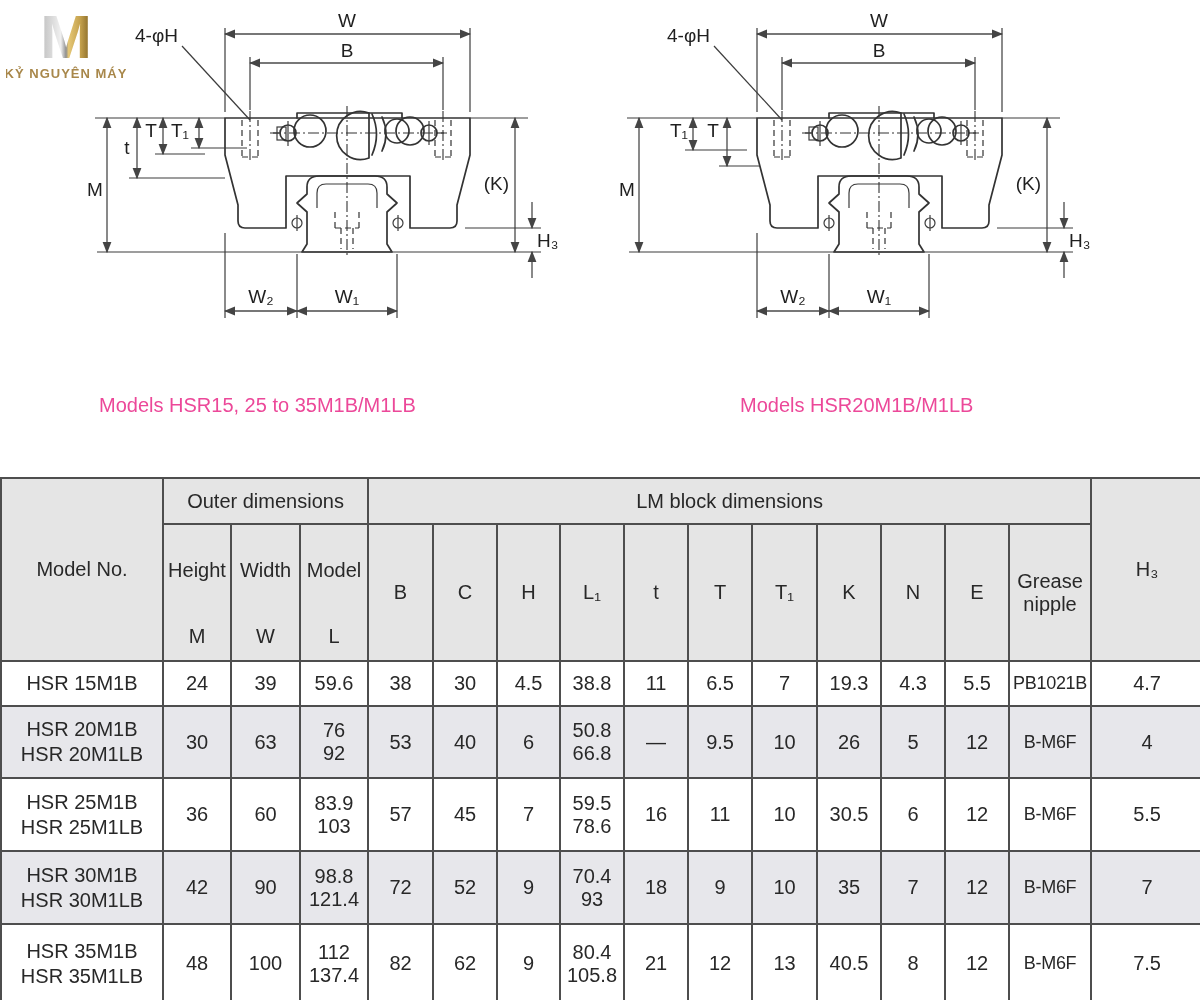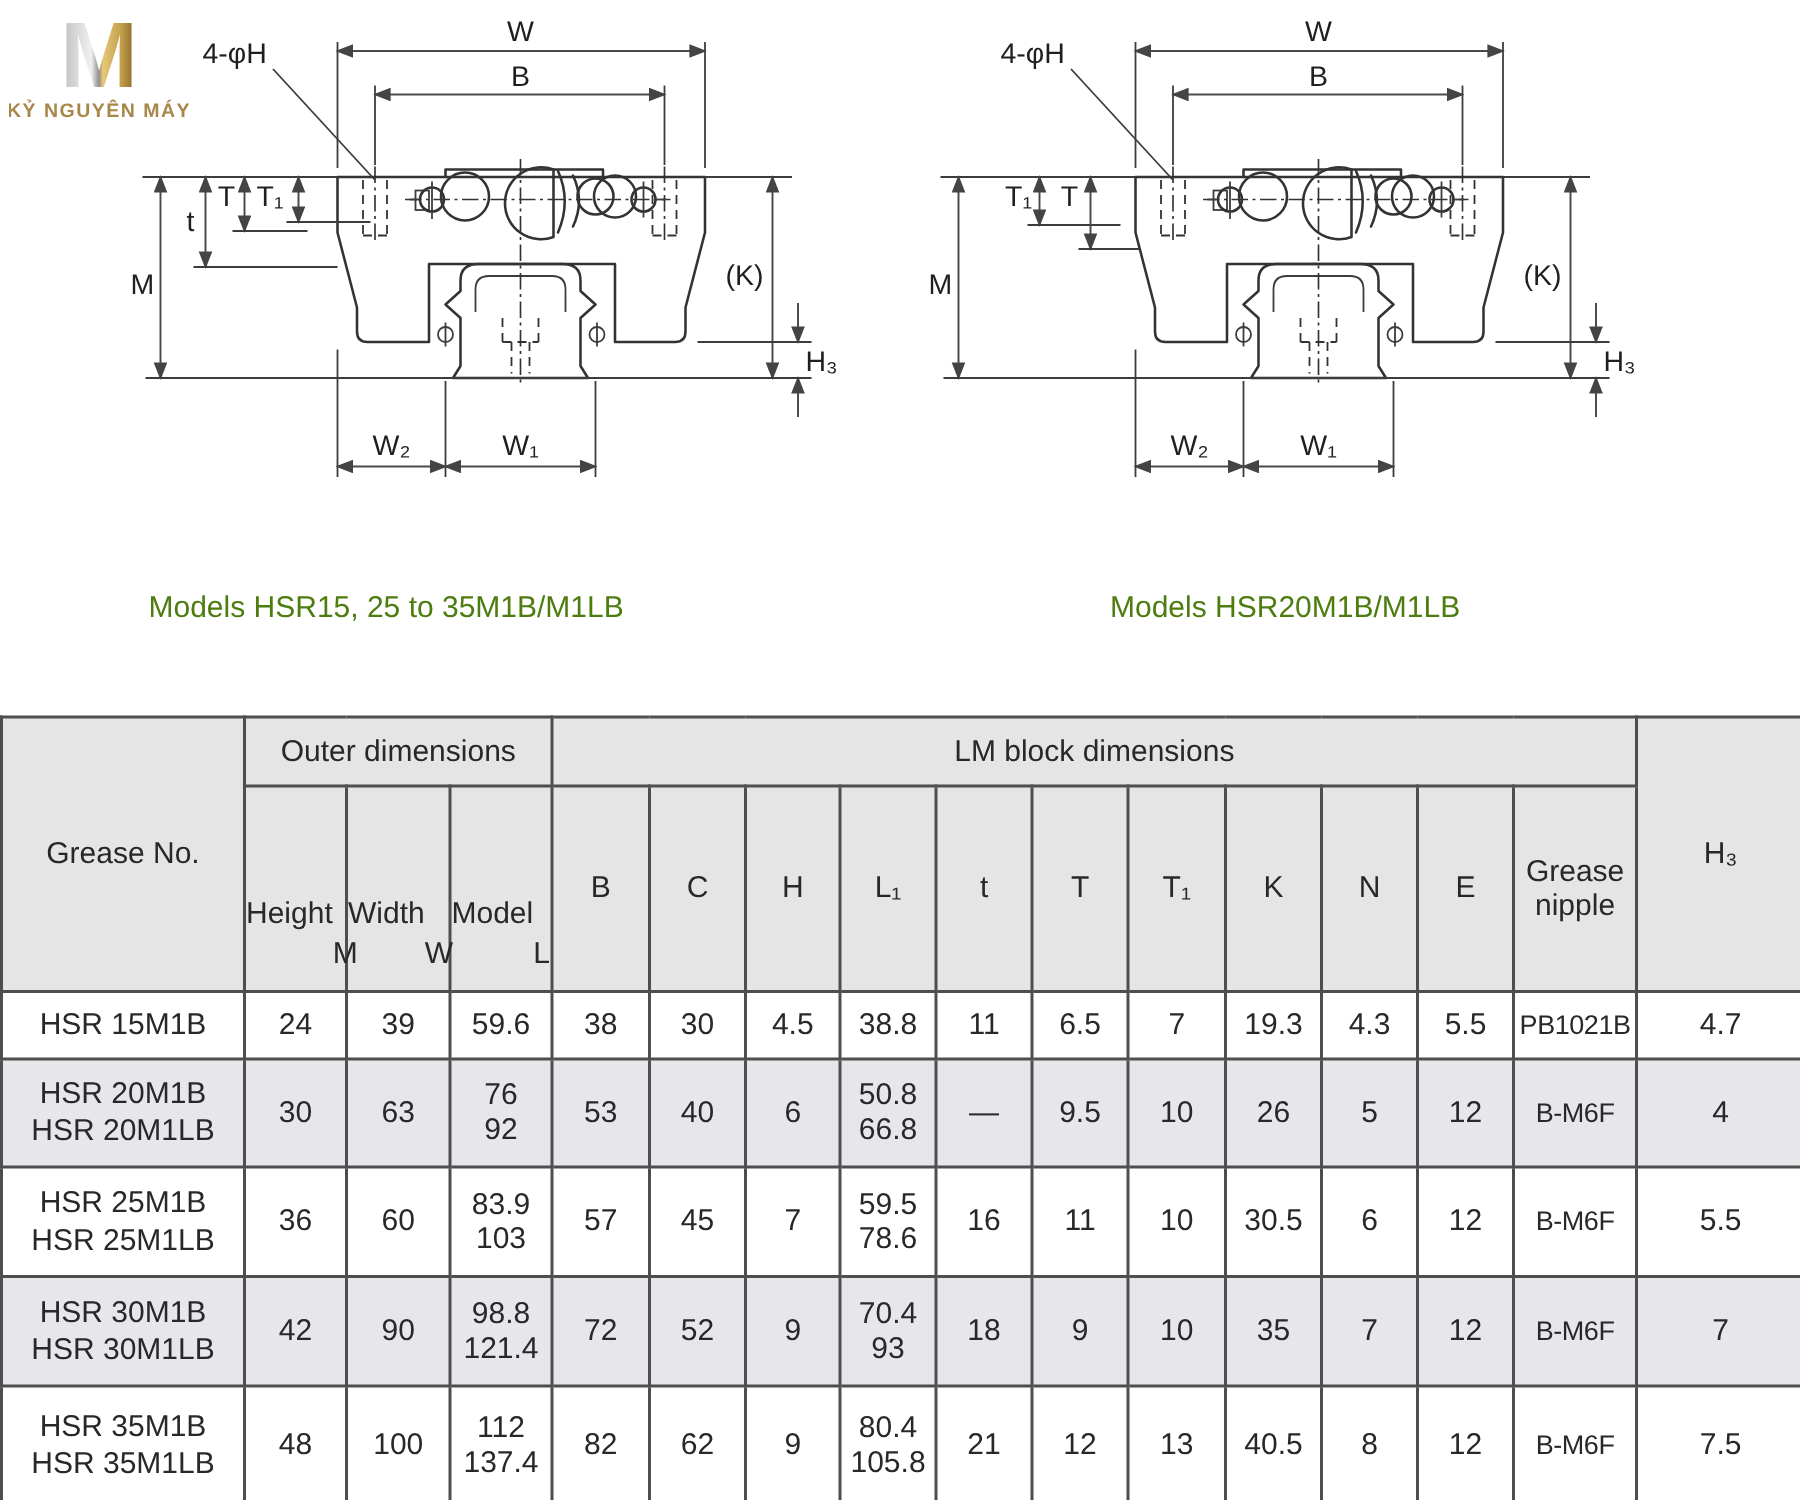--- a/index.html
+++ b/index.html
@@ -12,39 +12,39 @@
   
   .diagram{position:absolute;top:0;width:480px;height:345px;}
   #diagL{left:85px;} #diagR{left:617px;}
   .o{stroke:#333;stroke-width:1.7;fill:none;stroke-linejoin:round;stroke-linecap:round;}
   .th{stroke:#3c3c3c;stroke-width:1.2;fill:none;}
   .dim{stroke:#4a4a4a;stroke-width:1.3;fill:none;}
   .dash{stroke:#333;stroke-width:1.2;fill:none;stroke-dasharray:6 4;}
   .cdash{stroke:#333;stroke-width:1.1;fill:none;stroke-dasharray:11 3 2 3;}
   text.dl{font-size:19px;fill:#1f1f1f;font-family:"Liberation Sans","DejaVu Sans",sans-serif;}
   
-  .caption{position:absolute;top:394px;font-size:20px;white-space:nowrap;color:#4d7c0f;}
+  .caption{position:absolute;top:394px;font-size:20px;white-space:nowrap;color:#ec4899;}
   #capL{left:99px;} #capR{left:740px;}
   
   table#dims{
     position:absolute;top:477px;left:0;width:1202px;
     border-collapse:collapse;table-layout:fixed;font-size:20px;
     border:2px solid #3f3f3f;
   }
   #dims th,#dims td{
     border:2px solid #4e4e4e;font-weight:normal;text-align:center;
     vertical-align:middle;padding:0;color:#282828;
   }
   #dims thead th{background:#e5e5e5;}
   #dims thead tr.grow{height:46px;}
   #dims thead tr.srow{height:135px;}
   th.vbot{vertical-align:bottom;padding-bottom:12px;}
   th.grease{line-height:1.15;padding:0 6px;}
   th.h3h{vertical-align:bottom;text-align:left;padding-left:26px;padding-bottom:12px;}
-  .hcol{display:flex;flex-direction:row;height:135px;align-items:center;}
+  .hcol{display:flex;flex-direction:column;height:135px;align-items:center;}
   .hcol .hlab{margin-top:34px;}
   .hcol .hlet{margin-top:auto;padding-bottom:12px;}
   tbody tr:first-child td{border-top:3px solid #383838;}
   tr.h45{height:45px;} tr.h72{height:72px;} tr.h73{height:73px;} tr.h79{height:79px;}
   tr.shade td{background:#e7e7eb;}
   td.c-model{text-align:left;padding-left:13px;white-space:pre-line;line-height:1.25;}
   td.ml{white-space:pre-line;line-height:1.15;}
   td.c-grease{font-size:18px;letter-spacing:-0.3px;}
   td.c-h3{text-align:left;padding-left:14px;}
   td.c-h3 .h3v{display:inline-block;min-width:46px;text-align:center;}
@@ -269,21 +269,21 @@
       <col style="width:64px">
       <col style="width:65px">
       <col style="width:64px">
     <col style="width:64px">
       <col style="width:64px">
       <col style="width:82px">
       <col style="width:112px">
   </colgroup>
   <thead>
     <tr class="grow">
-      <th rowspan="2">Grease No.</th>
+      <th rowspan="2">Model No.</th>
       <th colspan="3">Outer dimensions</th>
       <th colspan="11">LM block dimensions</th>
       <th rowspan="2" class="h3h">H₃</th>
     </tr>
     <tr class="srow">
       <th>
           <div class="hcol">
         <span class="hlab">Height</span>
         <span class="hlet">M</span>
           </div>

